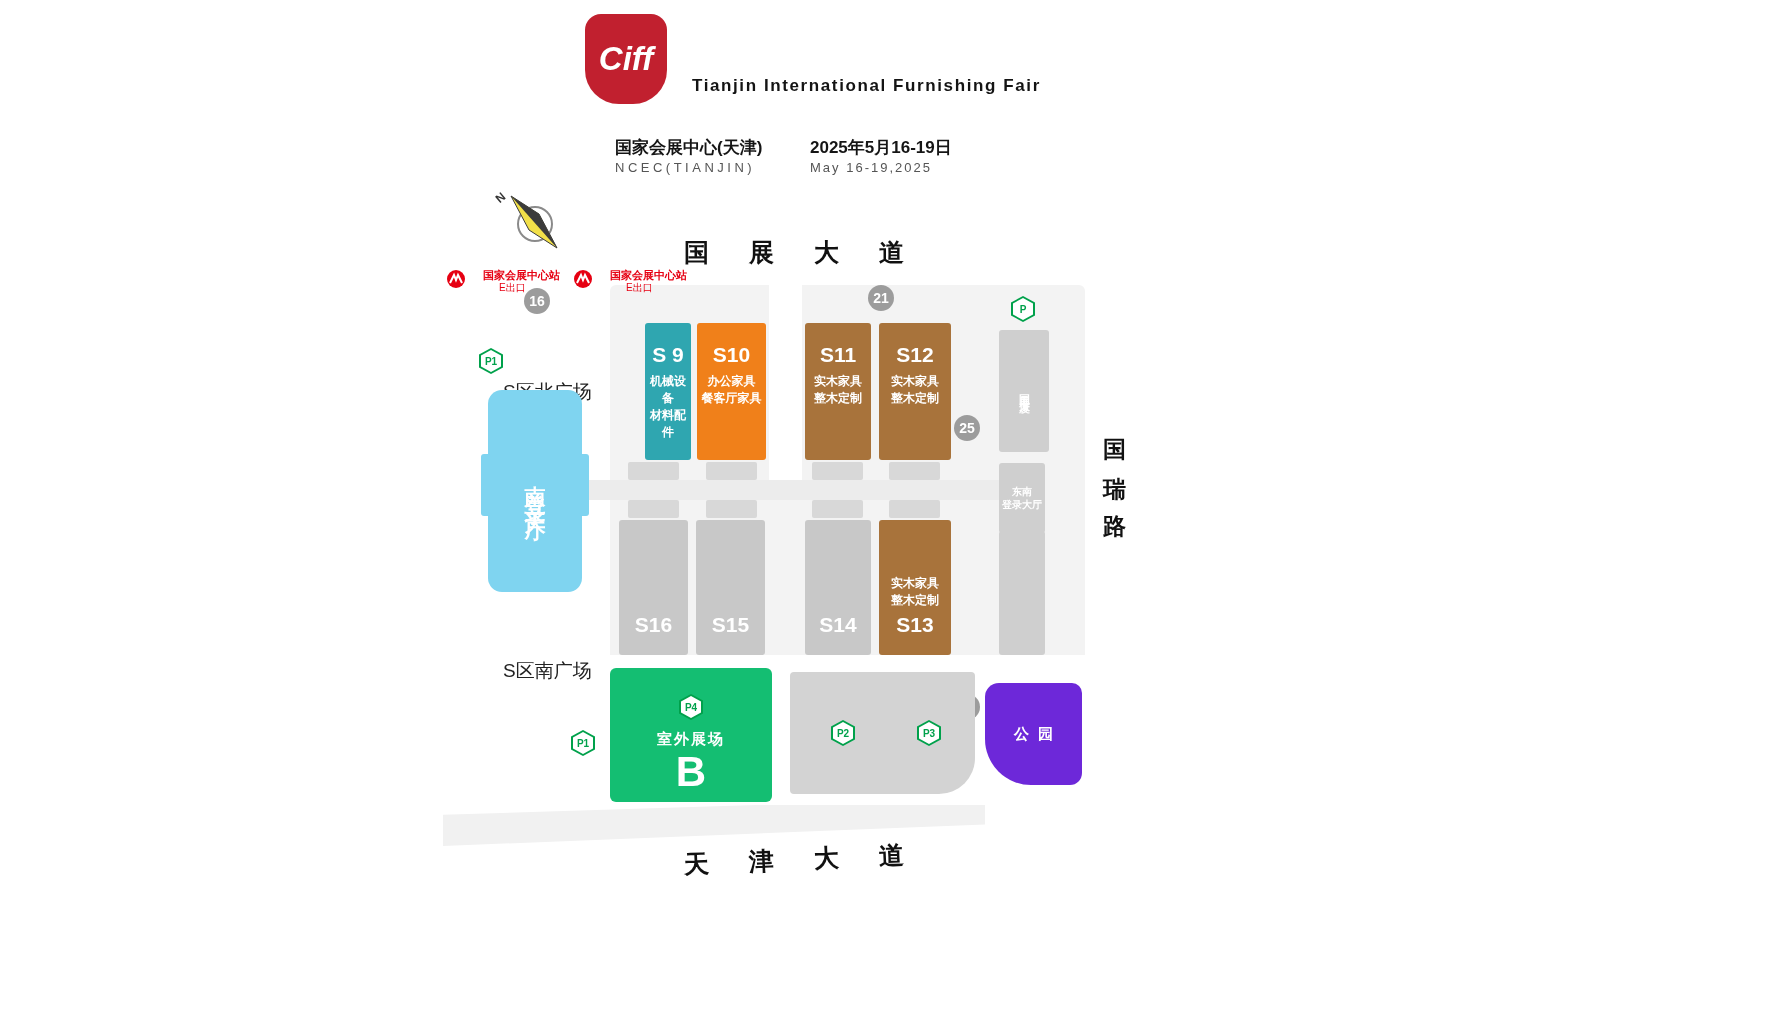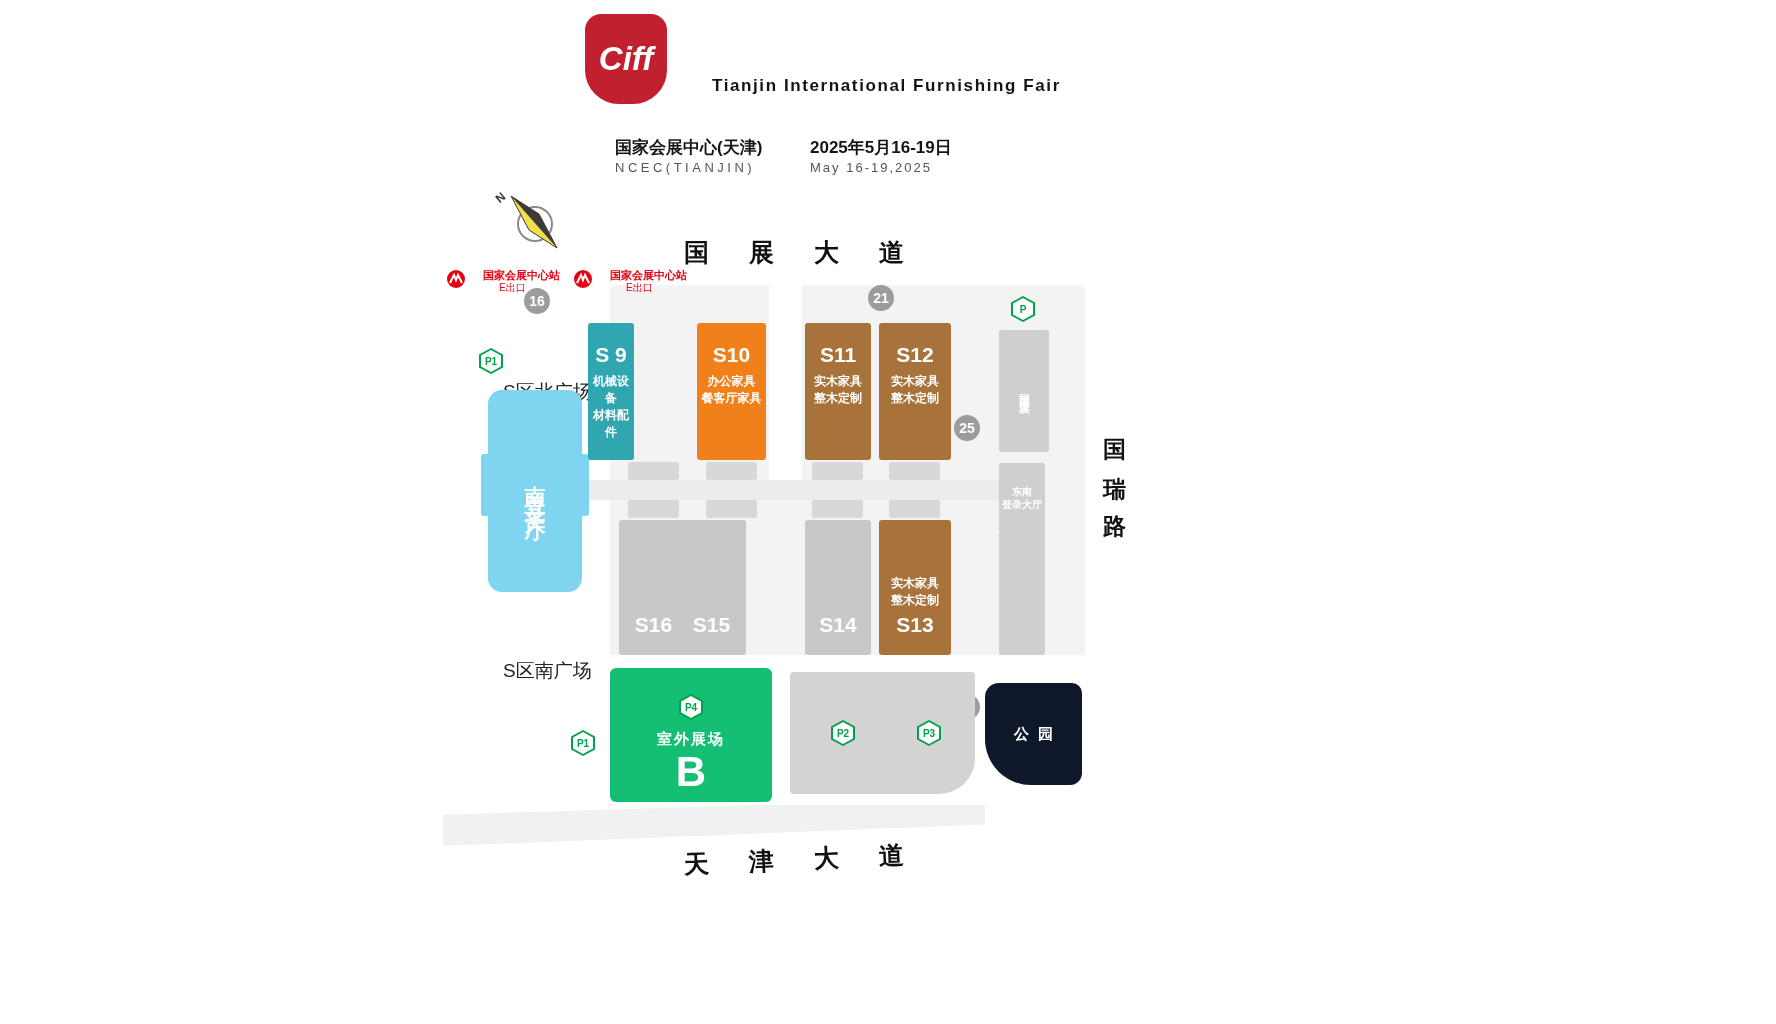--- a/index.html
+++ b/index.html
@@ -9,21 +9,21 @@
   }
   .abs{position:absolute;}
 
   
   .logo{
     position:absolute;left:585px;top:14px;width:82px;height:90px;background:#C1202F;
     border-radius:16px 16px 34px 34px;display:flex;align-items:center;justify-content:center;
   }
   .logo span{color:#fff;font-size:33px;font-weight:bold;font-style:italic;}
   .title-zh{position:absolute;left:690px;top:30px;font-size:35px;font-weight:600;letter-spacing:3px;color:#141414;}
-  .title-en{position:absolute;left:712px;top:76px;font-size:17px;font-weight:bold;letter-spacing:1.6px;color:#141414;}
+  .title-en{position:absolute;left:692px;top:76px;font-size:17px;font-weight:bold;letter-spacing:1.6px;color:#141414;}
   .venue-zh{position:absolute;left:615px;top:136px;font-size:17px;font-weight:bold;}
   .venue-en{position:absolute;left:615px;top:160px;font-size:13px;letter-spacing:3.5px;color:#555;}
   .date-zh{position:absolute;left:810px;top:136px;font-size:17px;font-weight:bold;}
   .date-en{position:absolute;left:810px;top:160px;font-size:13px;letter-spacing:2px;color:#555;}
 
   
   .map-panel{position:absolute;left:610px;top:285px;width:475px;height:520px;background:#F3F3F3;border-radius:6px;}
   .map-panel-low{position:absolute;left:610px;top:655px;width:475px;height:150px;background:#fff;}
   .road-strip-v{position:absolute;left:769px;top:285px;width:33px;height:197px;background:#fff;}
   .wedge{position:absolute;left:443px;top:798px;width:542px;height:48px;background:#F1F1F1;
@@ -83,21 +83,21 @@
   .bldg-v-text{writing-mode:vertical-rl;text-orientation:upright;font-size:11px;letter-spacing:3px;font-weight:bold;}
   .bldg-line{font-size:10px;line-height:13px;font-weight:bold;}
 
   
   .outdoor-b{position:absolute;left:610px;top:668px;width:162px;height:134px;background:#14BE72;border-radius:6px;
     display:flex;flex-direction:column;align-items:center;color:#fff;}
   .outdoor-label{margin-top:62px;font-size:15px;font-weight:bold;letter-spacing:2px;}
   .outdoor-code{font-size:42px;font-weight:bold;line-height:46px;}
   .gray-lot{position:absolute;left:790px;top:672px;width:185px;height:122px;background:#D3D3D3;
     border-radius:4px 4px 36px 4px;}
-  .park{position:absolute;left:985px;top:683px;width:97px;height:102px;background:#0f172a;
+  .park{position:absolute;left:985px;top:683px;width:97px;height:102px;background:#6d28d9;
     border-radius:14px 10px 12px 46px;display:flex;align-items:center;justify-content:center;}
   .park-text{color:#fff;font-size:15px;font-weight:bold;letter-spacing:9px;margin-left:9px;}
 </style>
 </head>
 <body>
 
 <div class="stage">
 
   <div class="logo">
     <span>Ciff</span>
@@ -160,21 +160,21 @@
   <div class="badge" style="left:954px;top:415px">25</div>
   <div class="badge" style="left:954px;top:694px">29</div>
 
   <div class="plaza-label" style="left:503px;top:331px">S区北广场</div>
   <div class="plaza-label" style="left:503px;top:610px">S区南广场</div>
 
   <div class="login-hall">
     <div class="login-hall-text">南登录大厅</div>
   </div>
 
-  <div class="hall hall-top hall-teal" style="left:588px;top:323px;width:46px;height:137px">
+  <div class="hall hall-top hall-teal" style="left:645px;top:323px;width:46px;height:137px">
     <div class="hall-code">S 9</div>
     <div class="hall-desc">机械设备</div>
     <div class="hall-desc">材料配件</div>
   </div>
   <div class="hall hall-top hall-orange" style="left:697px;top:323px;width:69px;height:137px">
     <div class="hall-code">S10</div>
     <div class="hall-desc">办公家具</div>
     <div class="hall-desc">餐客厅家具</div>
   </div>
   <div class="hall hall-top hall-brown" style="left:805px;top:323px;width:66px;height:137px">
@@ -184,21 +184,21 @@
   </div>
   <div class="hall hall-top hall-brown" style="left:879px;top:323px;width:72px;height:137px">
     <div class="hall-code">S12</div>
     <div class="hall-desc">实木家具</div>
     <div class="hall-desc">整木定制</div>
   </div>
 
   <div class="hall hall-bottom hall-grey" style="left:619px;top:520px;width:69px;height:135px">
     <div class="hall-code-end">S16</div>
   </div>
-  <div class="hall hall-bottom hall-grey" style="left:677px;top:520px;width:69px;height:135px">
+  <div class="hall hall-bottom hall-grey" style="left:696px;top:520px;width:69px;height:135px">
     <div class="hall-code-end">S15</div>
   </div>
   <div class="hall hall-bottom hall-grey" style="left:805px;top:520px;width:66px;height:135px">
     <div class="hall-code-end">S14</div>
   </div>
   <div class="hall hall-bottom hall-brown" style="left:879px;top:520px;width:72px;height:135px">
     <div class="hall-desc">实木家具</div>
     <div class="hall-desc">整木定制</div>
     <div class="hall-code-end">S13</div>
   </div>

